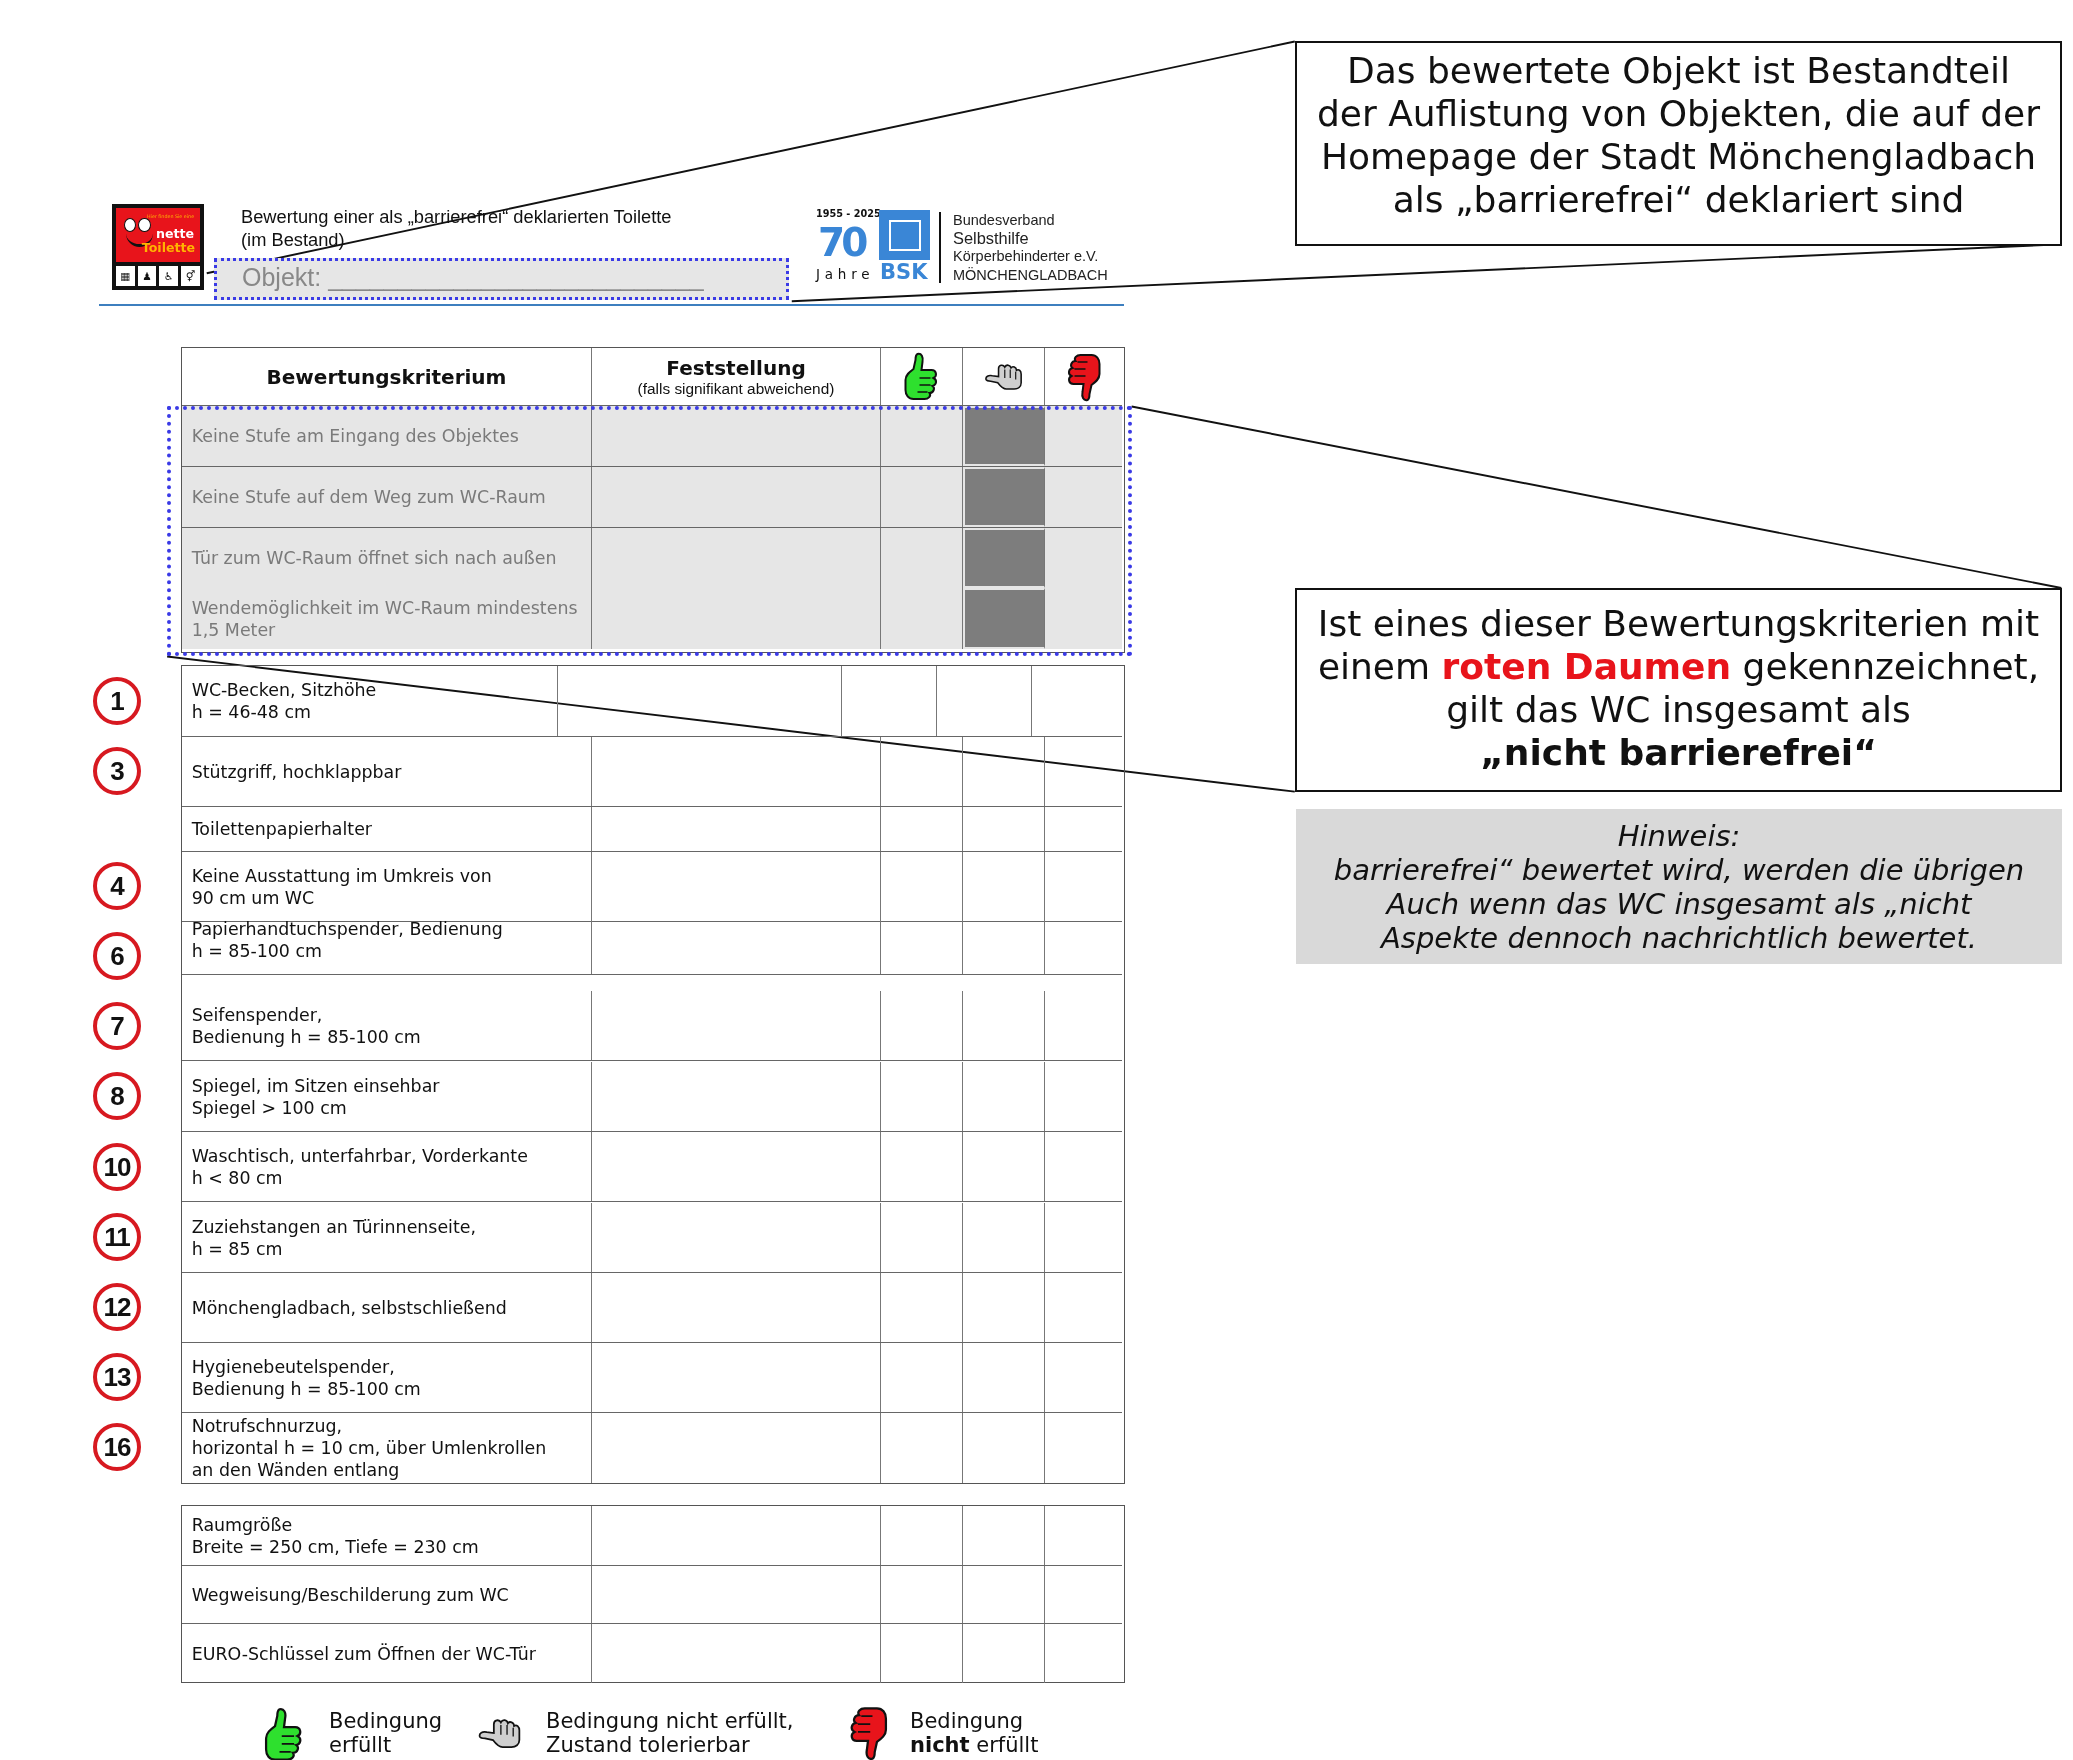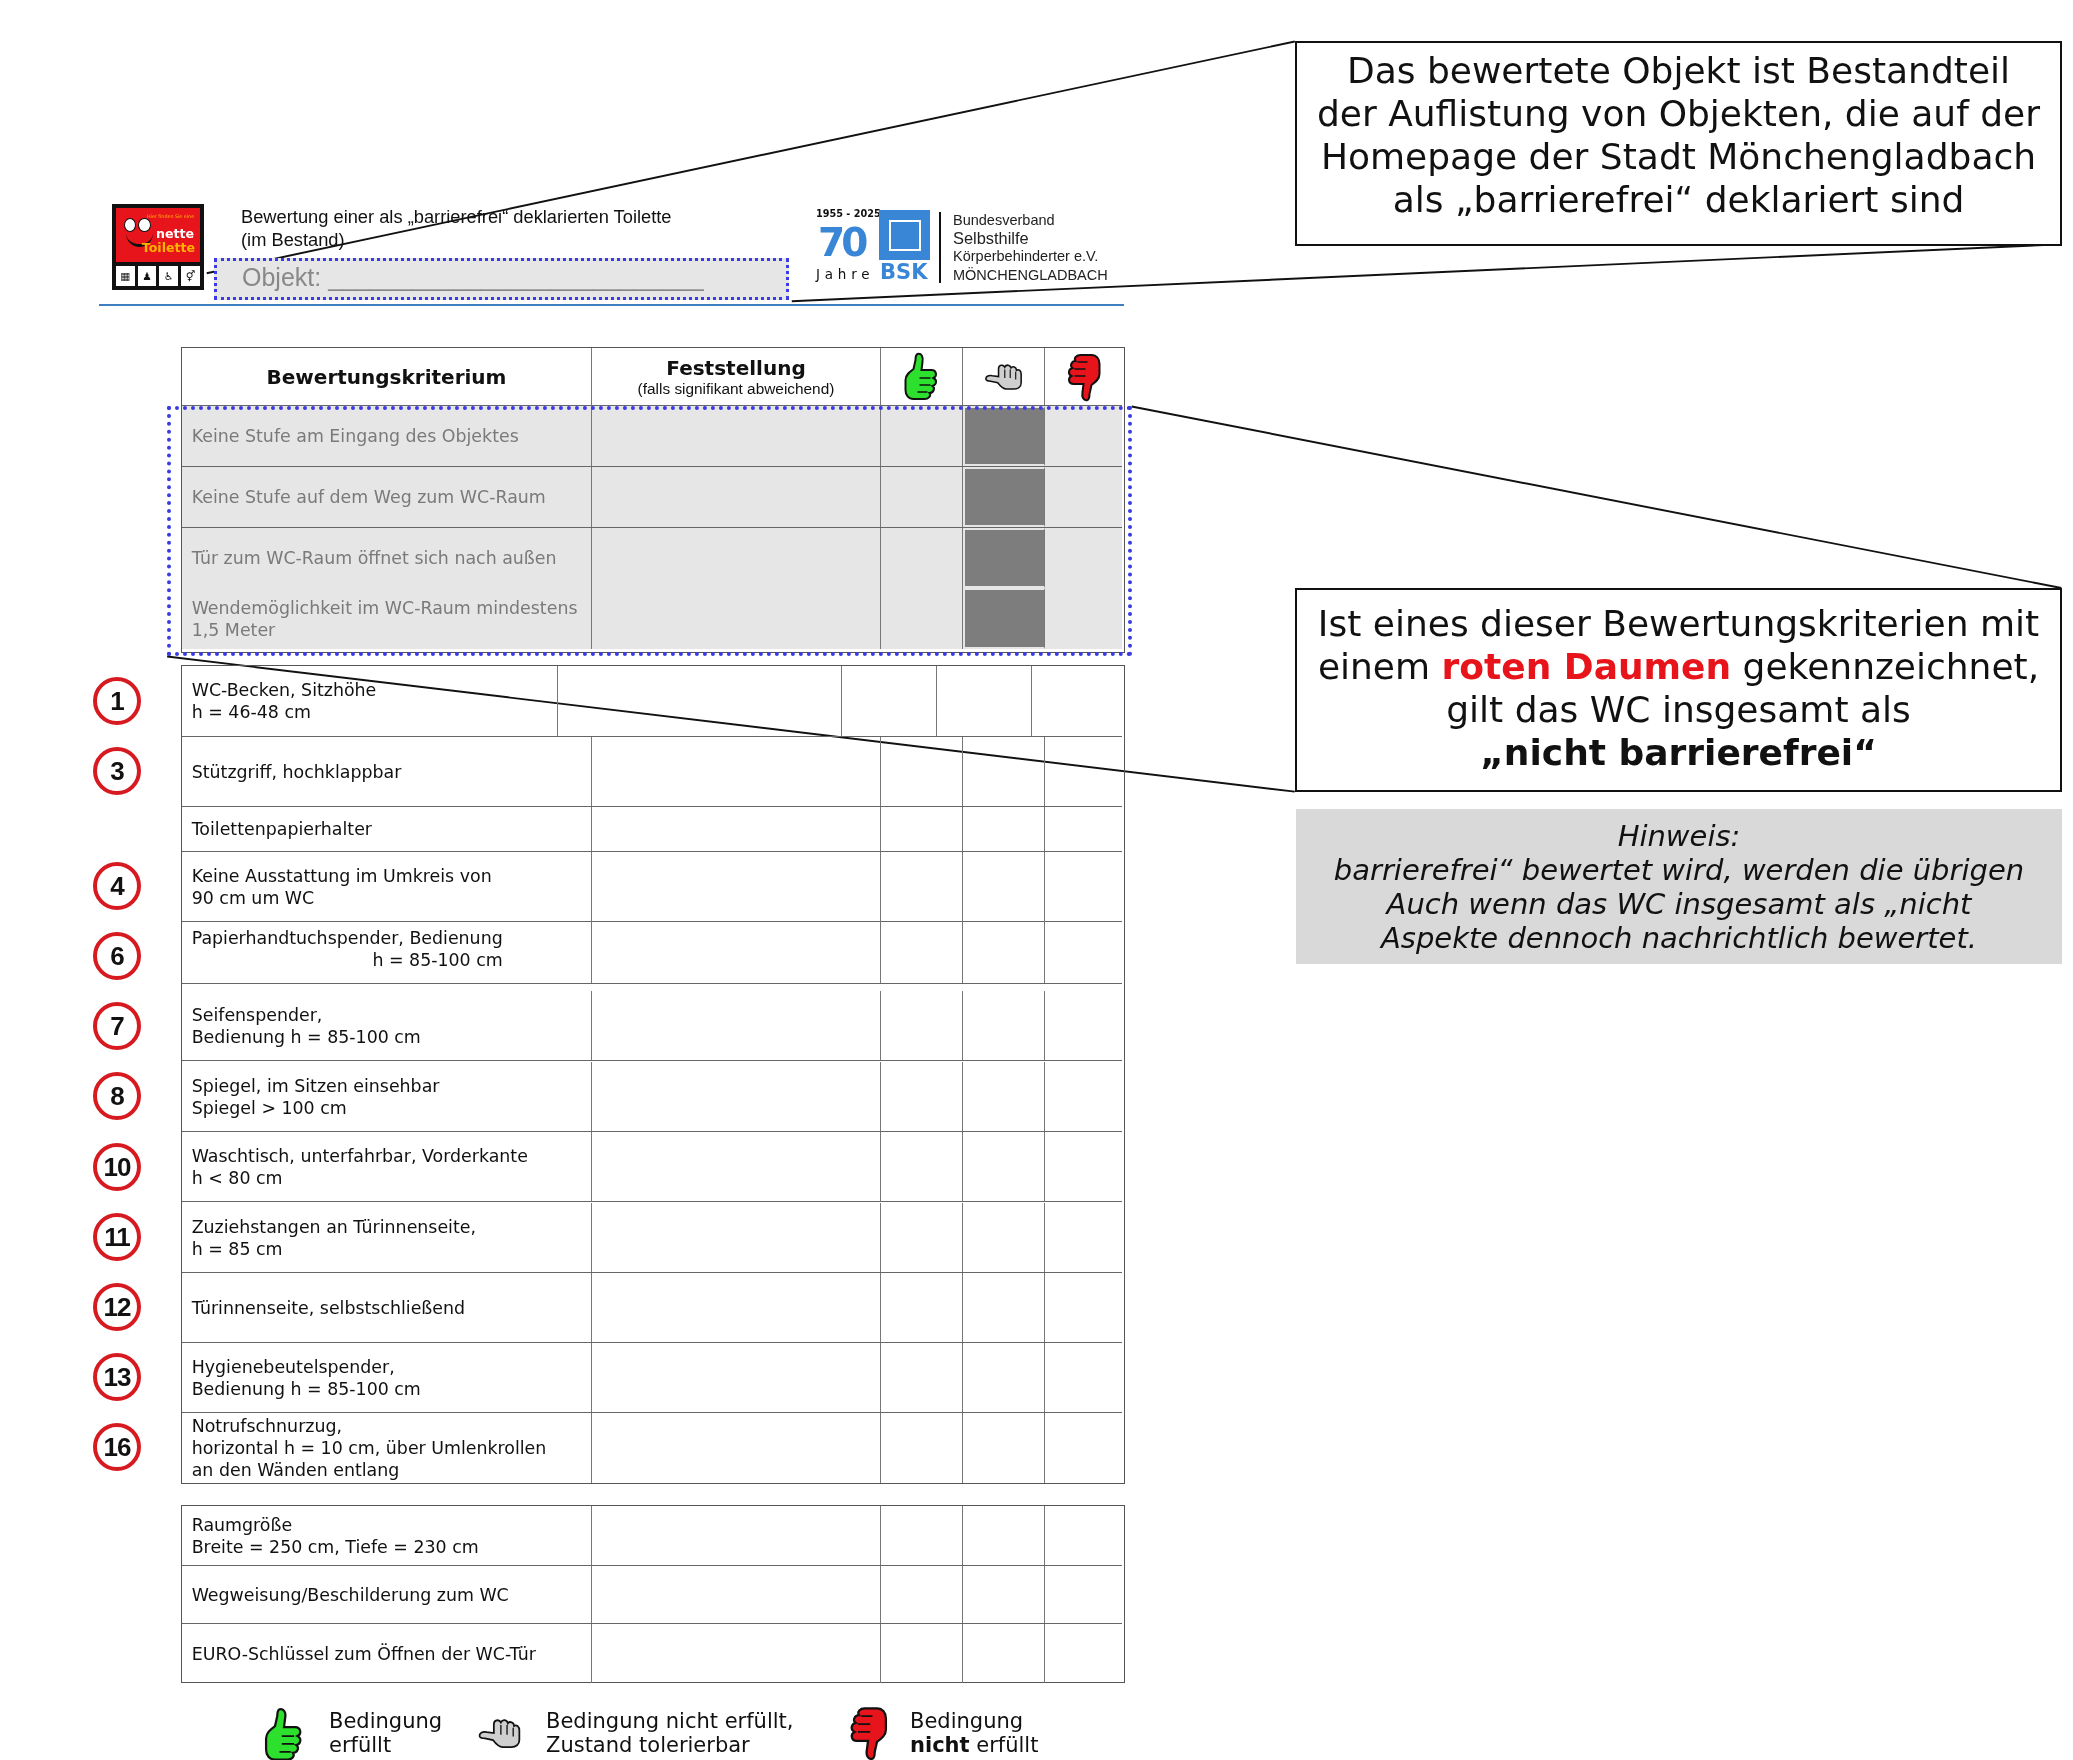--- a/index.html
+++ b/index.html
@@ -241,21 +241,21 @@
         <div>
           <div>Keine Ausstattung im Umkreis von</div>
           <div>90 cm um WC</div>
         </div>
       </div>
       <div class="cell c2"></div>
       <div class="cell c3"></div>
       <div class="cell c4"></div>
       <div class="cell c5"></div>
     </div>
-    <div class="row" style="top: 248px; height: 70px; text-align: right;">
+    <div class="row" style="top: 239px; height: 70px;">
       <div class="cell c1">
         <div>
           <div>Papierhandtuchspender, Bedienung</div>
           <div>h = 85-100 cm</div>
         </div>
       </div>
       <div class="cell c2"></div>
       <div class="cell c3"></div>
       <div class="cell c4"></div>
       <div class="cell c5"></div>
@@ -304,21 +304,21 @@
         </div>
       </div>
       <div class="cell c2"></div>
       <div class="cell c3"></div>
       <div class="cell c4"></div>
       <div class="cell c5"></div>
     </div>
     <div class="row" style="top: 607px; height: 70px;">
       <div class="cell c1">
         <div>
-          <div>Türinnenseite, selbstschließend</div>
+          <div>Mönchengladbach, selbstschließend</div>
         </div>
       </div>
       <div class="cell c2"></div>
       <div class="cell c3"></div>
       <div class="cell c4"></div>
       <div class="cell c5"></div>
     </div>
     <div class="row" style="top: 677px; height: 70px;">
       <div class="cell c1">
         <div>

